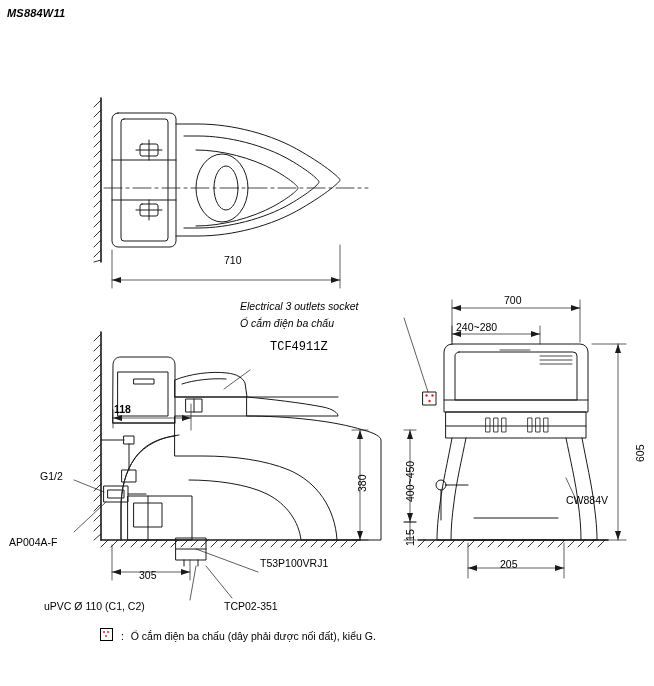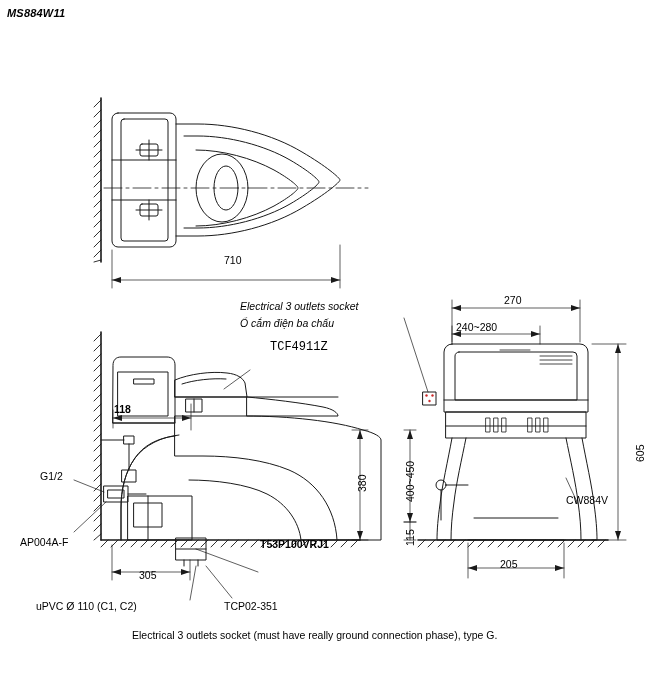--- a/index.html
+++ b/index.html
@@ -361,32 +361,34 @@
 </svg>
 
 <div class="lbl" style="left:224px; top:254px;">710</div>
 
 <div class="lbl italic" style="left:240px; top:300px;">Electrical 3 outlets socket</div>
 <div class="lbl italic" style="left:240px; top:317px;">Ổ cắm điện ba chấu</div>
 <div class="lbl" style="left:270px; top:340px; font-size:12px;font-family:Liberation Mono, monospace;">TCF4911Z</div>
 
 <div class="lbl" style="left:114px; top:403px;font-weight:bold;">118</div>
 <div class="lbl" style="left:40px; top:470px;">G1/2</div>
-<div class="lbl" style="left:9px; top:536px;margin-left:11px;">AP004A-F</div>
+<div class="lbl" style="left:9px; top:536px;">AP004A-F</div>
 <div class="lbl" style="left:139px; top:569px;">305</div>
-<div class="lbl" style="left:36px; top:600px;">uPVC Ø 110 (C1, C2)</div>
+<div class="lbl" style="left:44px; top:600px;">uPVC Ø 110 (C1, C2)</div>
 <div class="lbl" style="left:224px; top:600px;">TCP02-351</div>
-<div class="lbl" style="left:260px; top:538px;font-weight:bold;">T53P100VRJ1</div>
+<div class="lbl" style="left:260px; top:557px;">T53P100VRJ1</div>
 <div class="lbl vert" style="left:356px; top:492px;">380</div>
 
-<div class="lbl" style="left:504px; top:294px;">270</div>
+<div class="lbl" style="left:504px; top:294px;">700</div>
 <div class="lbl" style="left:456px; top:321px;">240~280</div>
 <div class="lbl vert" style="left:634px; top:462px;">605</div>
 <div class="lbl vert" style="left:404px; top:502px;">400~450</div>
 <div class="lbl vert" style="left:404px; top:546px;">115</div>
 <div class="lbl" style="left:500px; top:558px;">205</div>
 <div class="lbl" style="left:566px; top:494px;">CW884V</div>
 
 <div class="note-wrap">
-  <div class="note-line" style="padding-left:32px;">
-    <span>Electrical 3 outlets socket (must have really ground connection phase), type G.</span>
+  <div class="note-line">
+    <span class="socket-swatch"><i></i><i></i><i></i></span>
+    <span style="margin-right:4px;">:</span>
+    <span>Ổ cắm điện ba chấu (dây phải được nối đất), kiểu G.</span>
   </div>
 </div>
 
 </body></html>

